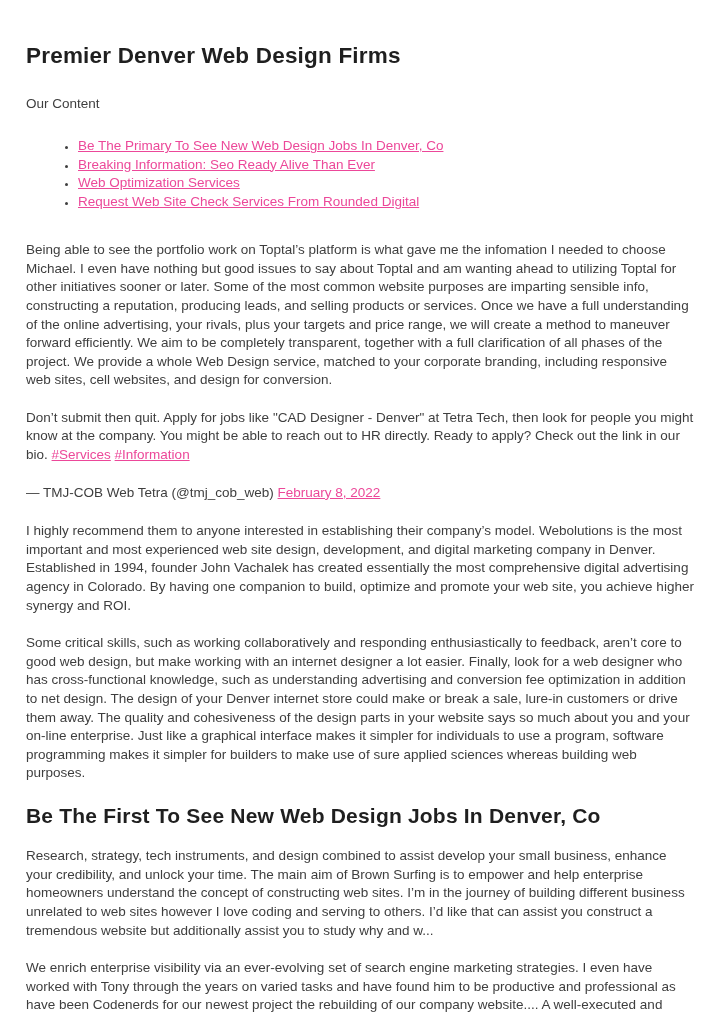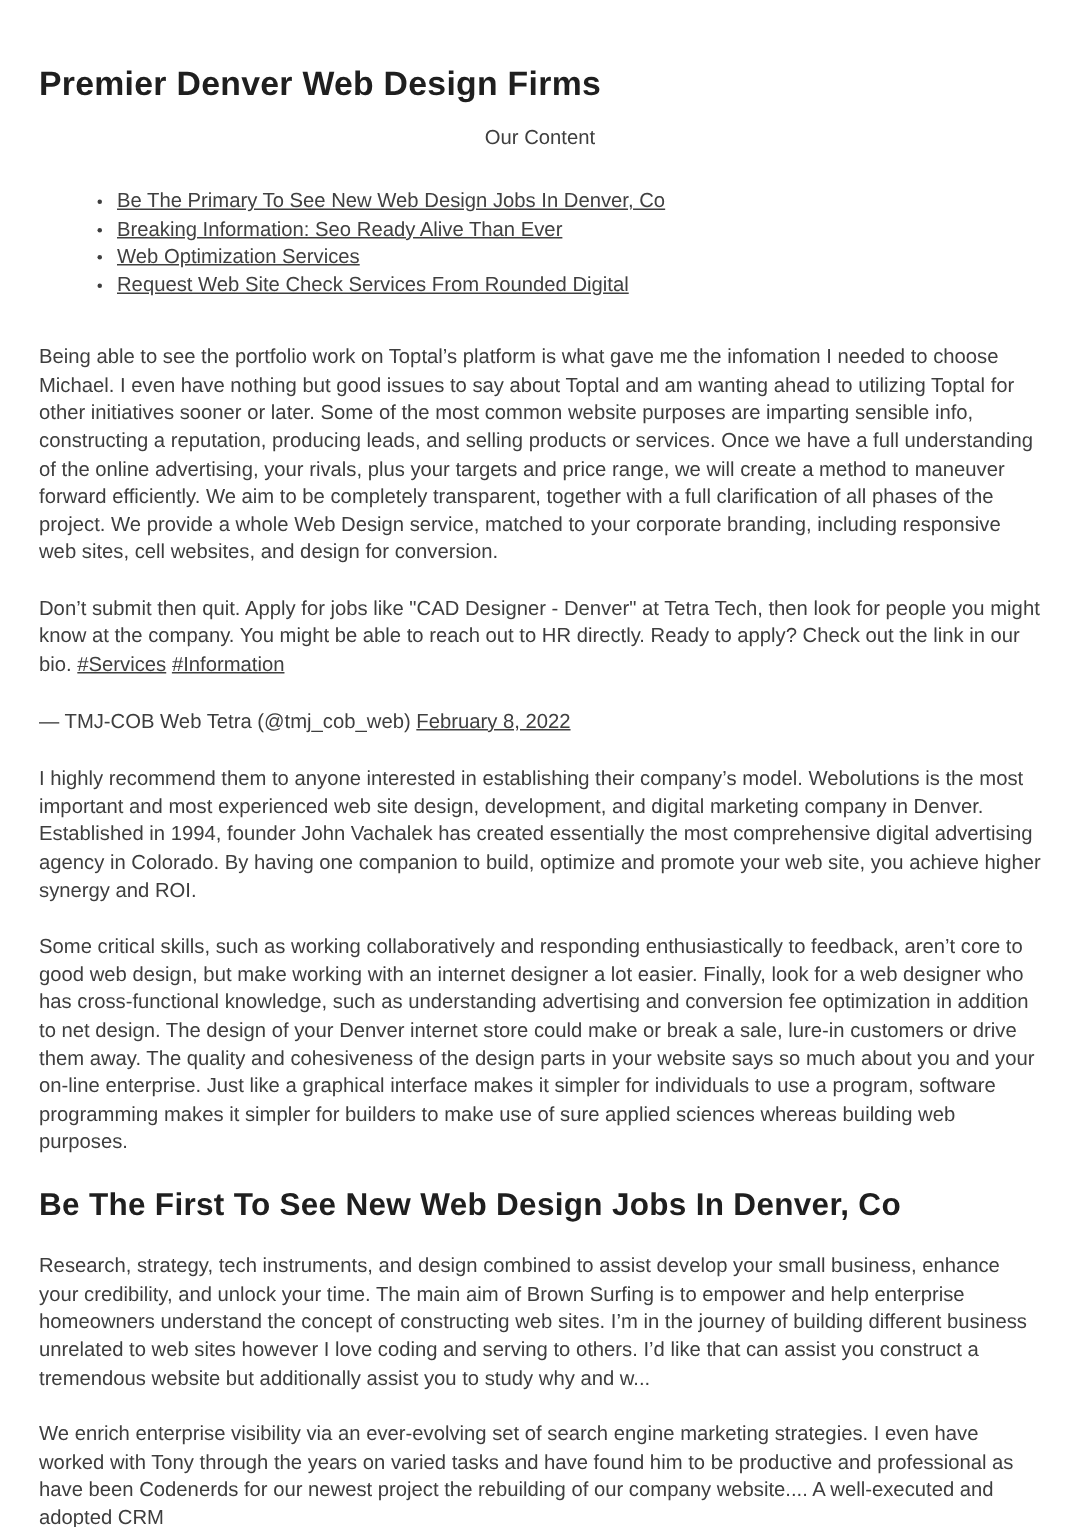--- a/index.html
+++ b/index.html
@@ -11,50 +11,49 @@
     width: 720px;
     min-height: 1018px;
     box-sizing: border-box;
     padding: 42px 26px 24px 26px;
     background: #ffffff;
     font-family: "Liberation Sans", sans-serif;
     color: #3e3e3e;
     overflow: hidden;
   }
   h1.page-title {
-    margin: 0 0 13px 0;
+    margin: 0 0 25px 0;
     font-size: 22.5px;
     line-height: 1.25;
     font-weight: bold;
     color: #1f1f1f;
     letter-spacing: 0.2px;
   }
   .toc-label {
     margin: 0 0 24px 0;
     font-size: 13.5px;
     line-height: 18px;
     color: #3e3e3e;
-    text-align: center;
   }
   ul.toc-list {
     margin: 0 0 30px 0;
     padding: 0 0 0 52px;
     list-style: disc outside;
   }
   ul.toc-list li {
     font-size: 13.5px;
     line-height: 18.5px;
     color: #3e3e3e;
   }
   ul.toc-list li::marker {
     color: #3e3e3e;
     font-size: 11px;
   }
   a.link {
-    color: #404040;
+    color: #ec4899;
     text-decoration: underline;
     cursor: pointer;
   }
   p.body-para {
     margin: 15px 0 19px 0;
     font-size: 13.5px;
     line-height: 18.6px;
     color: #3e3e3e;
   }
   p.tweet-para {

